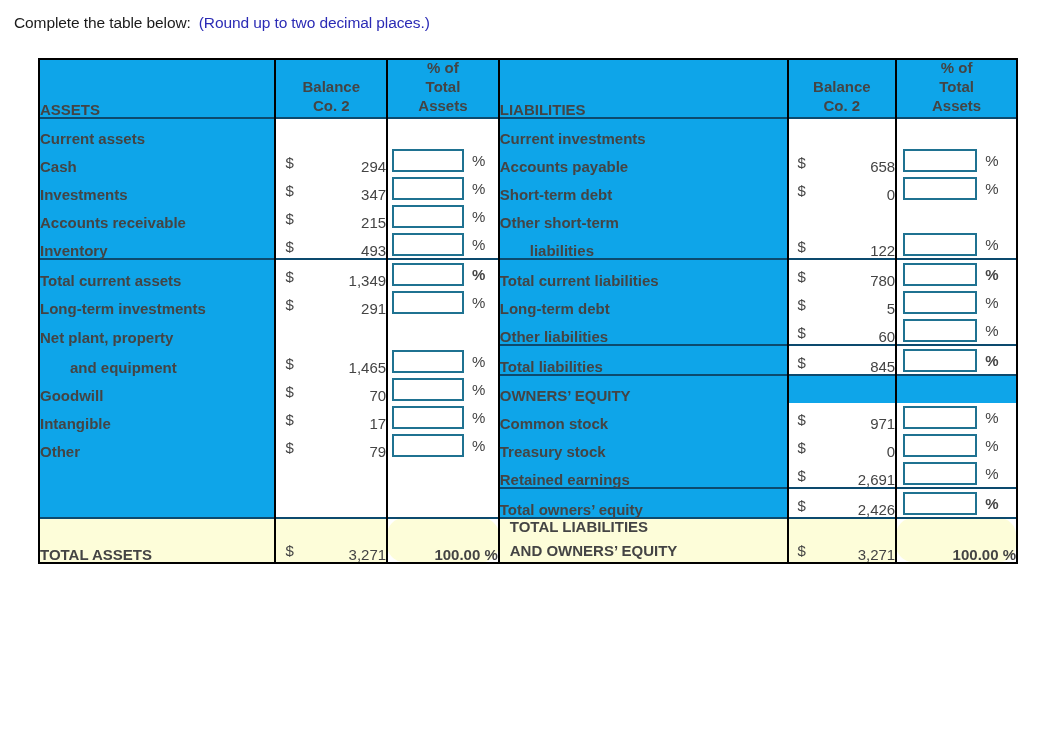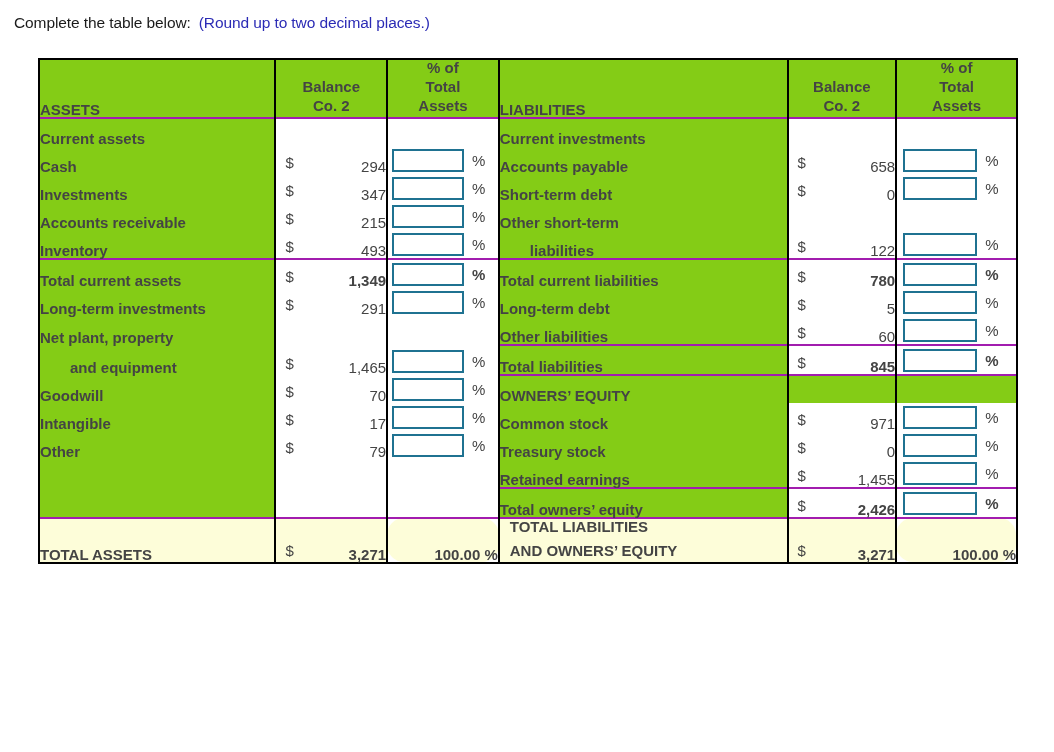--- a/index.html
+++ b/index.html
@@ -52,27 +52,27 @@
 
   
   col.c-lbl-l  { width: 234px; }
   col.c-bal-l  { width: 111px; }
   col.c-pct-l  { width: 111px; }
   col.c-lbl-r  { width: 287px; }
   col.c-bal-r  { width: 108px; }
   col.c-pct-r  { width: 119px; }
 
   
-  .fill-blue   { background: #84cc16; margin-left: 24px; }
+  .fill-blue   { background: #0ea5e9; margin-left: 24px; }
   .fill-white  { background: #ffffff; }
   .fill-yellow { background: #fdfdd9; }
 
   
   .vline-l { border-left: 2px solid #000; }
-  .hl-top  { border-top: 2px solid #a21caf; }
+  .hl-top  { border-top: 2px solid #0c4a6e; }
 
   
   .lbl {
     padding: 0 6px 4px 10px;
     text-align: left;
     white-space: nowrap;
     line-height: 1;
     font-weight: bold;
   }
   .lbl.ind { padding-left: 30px; }
@@ -94,21 +94,21 @@
     text-align: right;
     white-space: nowrap;
   }
   .money .cur {
     position: absolute;
     left: 9px;
     bottom: 4px;
     font-weight: normal;
   }
   .money .amt { font-weight: normal; }
-  .money.bold .amt { font-weight: bold; }
+  .money.bold .amt { font-weight: normal; }
 
   
   .pctcell {
     position: relative;
     padding: 0 0 4px 0;
     line-height: 1;
     white-space: nowrap;
   }
   .pctwrap {
     display: flex;
@@ -380,21 +380,21 @@
               <span class="answerbox"></span>
               <span class="pctsign">%</span>
             </div>
           </td>
         </tr>
         <tr>
           <td class="fill-blue"></td>
           <td class="fill-white vline-l"></td>
           <td class="fill-white vline-l"></td>
           <td class="fill-blue vline-l lbl">Retained earnings</td>
-          <td class="fill-white vline-l money"><span class="cur">$</span><span class="amt">1,455</span></td>
+          <td class="fill-white vline-l money"><span class="cur">$</span><span class="amt">2,691</span></td>
           <td class="fill-white vline-l pctcell r">
             <div class="pctwrap">
               <span class="answerbox"></span>
               <span class="pctsign">%</span>
             </div>
           </td>
         </tr>
         <tr>
           <td class="fill-blue"></td>
           <td class="fill-white vline-l"></td>

